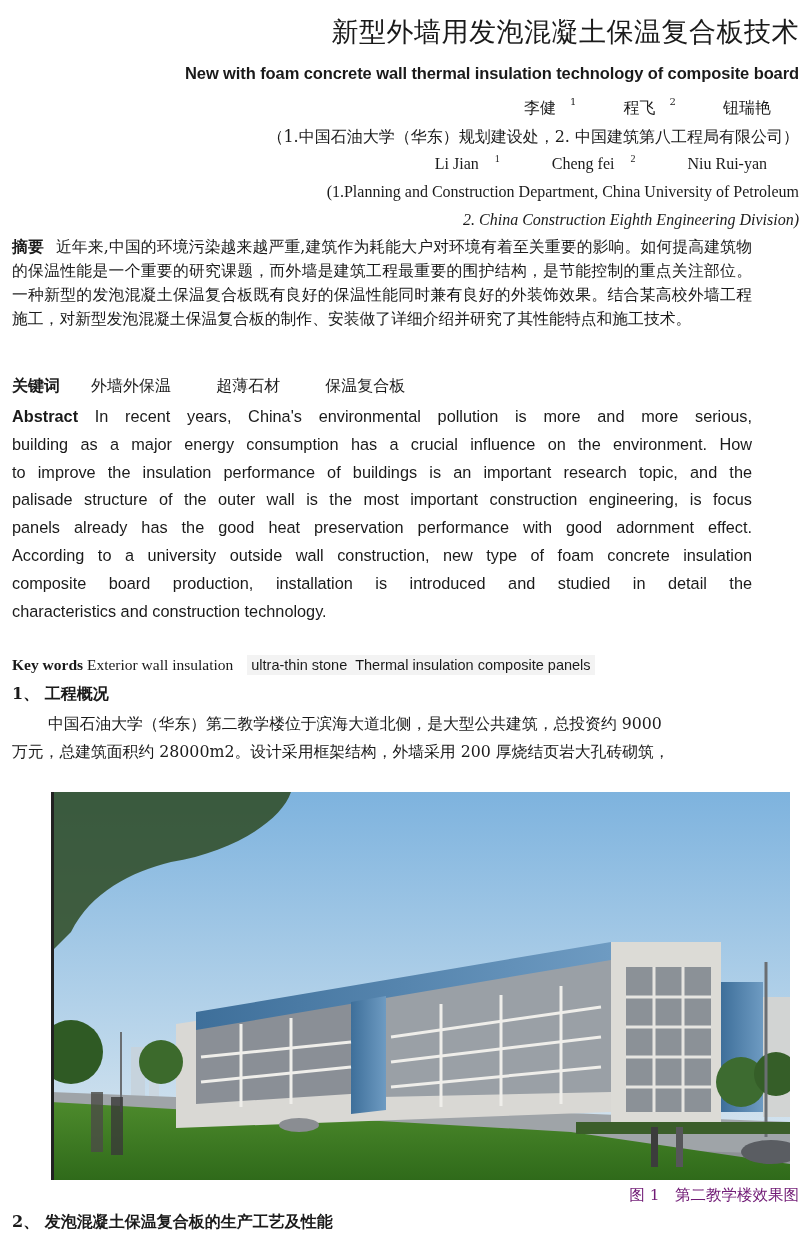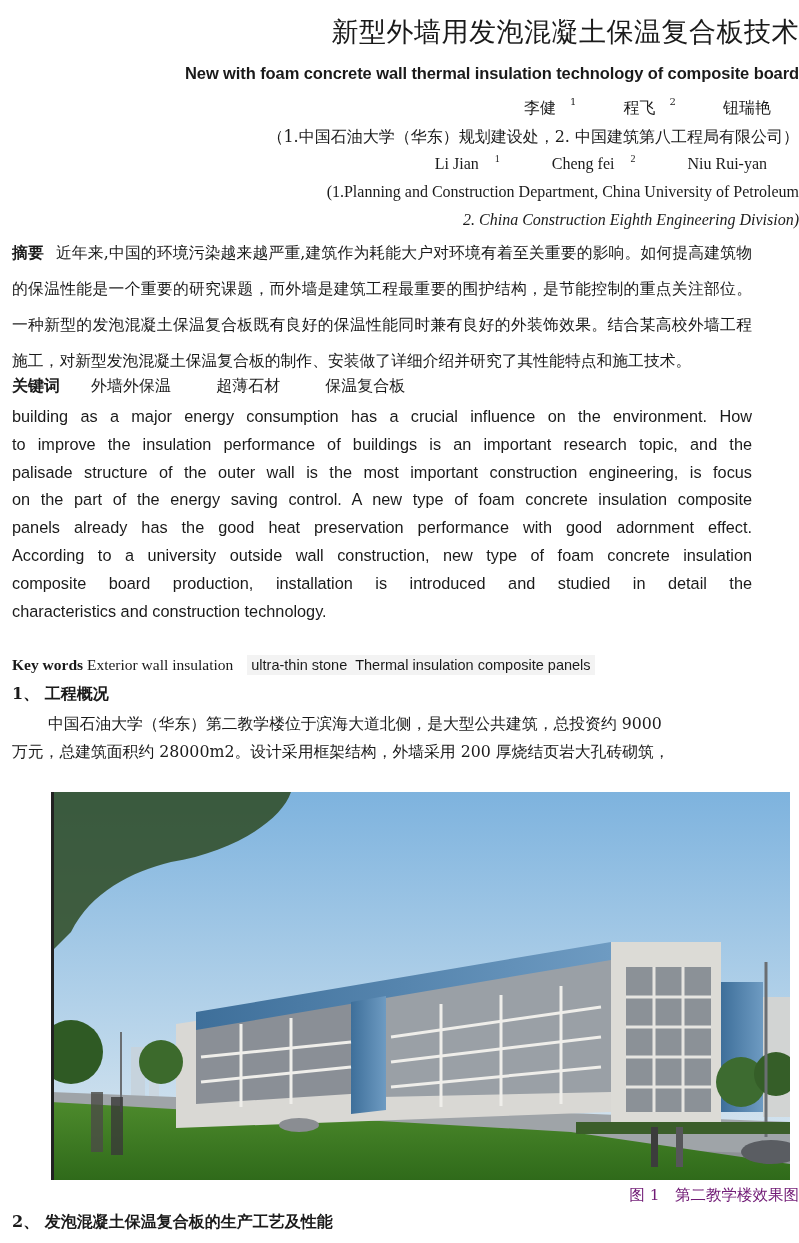--- a/index.html
+++ b/index.html
@@ -9,21 +9,21 @@
   .title-cn { top: 14px; font-size: 27px; letter-spacing: 0.5px; font-family: "DejaVu Serif", serif; }
   .title-en { top: 64px; font-size: 16.5px; font-weight: bold; font-family: "Liberation Sans", sans-serif; letter-spacing: -0.1px; }
   .authors-cn { top: 98px; font-size: 16px; }
   .authors-cn span { margin: 0 14px; }
   .aff-cn { top: 127px; font-size: 16px; }
   .authors-en { top: 155px; font-size: 16px; font-family: "Liberation Serif", serif; }
   .authors-en span { margin: 0 16px; }
   .aff-en1 { top: 183px; font-size: 16px; font-family: "Liberation Serif", serif; }
   .aff-en2 { top: 211px; font-size: 16px; font-family: "Liberation Serif", serif; font-style: italic; }
   sup { font-size: 10px; vertical-align: top; position: relative; top: -2px; }
-  .para { left: 12px; width: 740px; font-size: 15.8px; line-height: 36px; text-align: justify; }
+  .para { left: 12px; width: 740px; font-size: 15.8px; line-height: 24px; text-align: justify; }
   .abs-cn { top: 235px; }
   .lbl { font-weight: bold; margin-right: 12px; }
   .kw-cn { top: 376px; left: 12px; font-size: 16px; white-space: nowrap; }
   .kw-cn .item { margin-right: 26px; margin-left: 14px; }
   .abs-en { top: 403px; font-family: "Liberation Sans", sans-serif; font-size: 16.3px; line-height: 27.8px; }
   .abs-en .line { display: block; text-align: justify; text-align-last: justify; height: 27.8px; }
   .abs-en .line.last { text-align-last: left; }
   .kw-en { top: 656px; left: 12px; font-size: 15.5px; white-space: nowrap; font-family: "Liberation Serif", serif; }
   .kw-en .lbl { margin-right: 0; }
   .kw-en .plain { margin-right: 14px; text-align: right; }
@@ -62,24 +62,24 @@
 </div>
 
 <div class="abs kw-cn">
   <span class="lbl">关键词</span>
   <span class="item">外墙外保温</span>
   <span class="item">超薄石材</span>
   <span class="item">保温复合板</span>
 </div>
 
 <div class="abs para abs-en">
+  <span class="line"><b>Abstract</b> <span>In recent years, China's environmental pollution is more and more serious,</span></span>
   <span class="line">building as a major energy consumption has a crucial influence on the environment. How</span>
   <span class="line">to improve the insulation performance of buildings is an important research topic, and the</span>
   <span class="line">palisade structure of the outer wall is the most important construction engineering, is focus</span>
-  <span class="line">on the part of the energy saving control. A new type of foam concrete insulation composite</span>
   <span class="line">panels already has the good heat preservation performance with good adornment effect.</span>
   <span class="line">According to a university outside wall construction, new type of foam concrete insulation</span>
   <span class="line">composite board production, installation is introduced and studied in detail the</span>
   <span class="line last">characteristics and construction technology.</span>
 </div>
 
 <div class="abs kw-en">
   <b class="lbl">Key words</b>
   <span class="plain">Exterior wall insulation</span><span class="hl">ultra-thin stone</span><span class="hl">Thermal insulation composite panels</span>
 </div>

